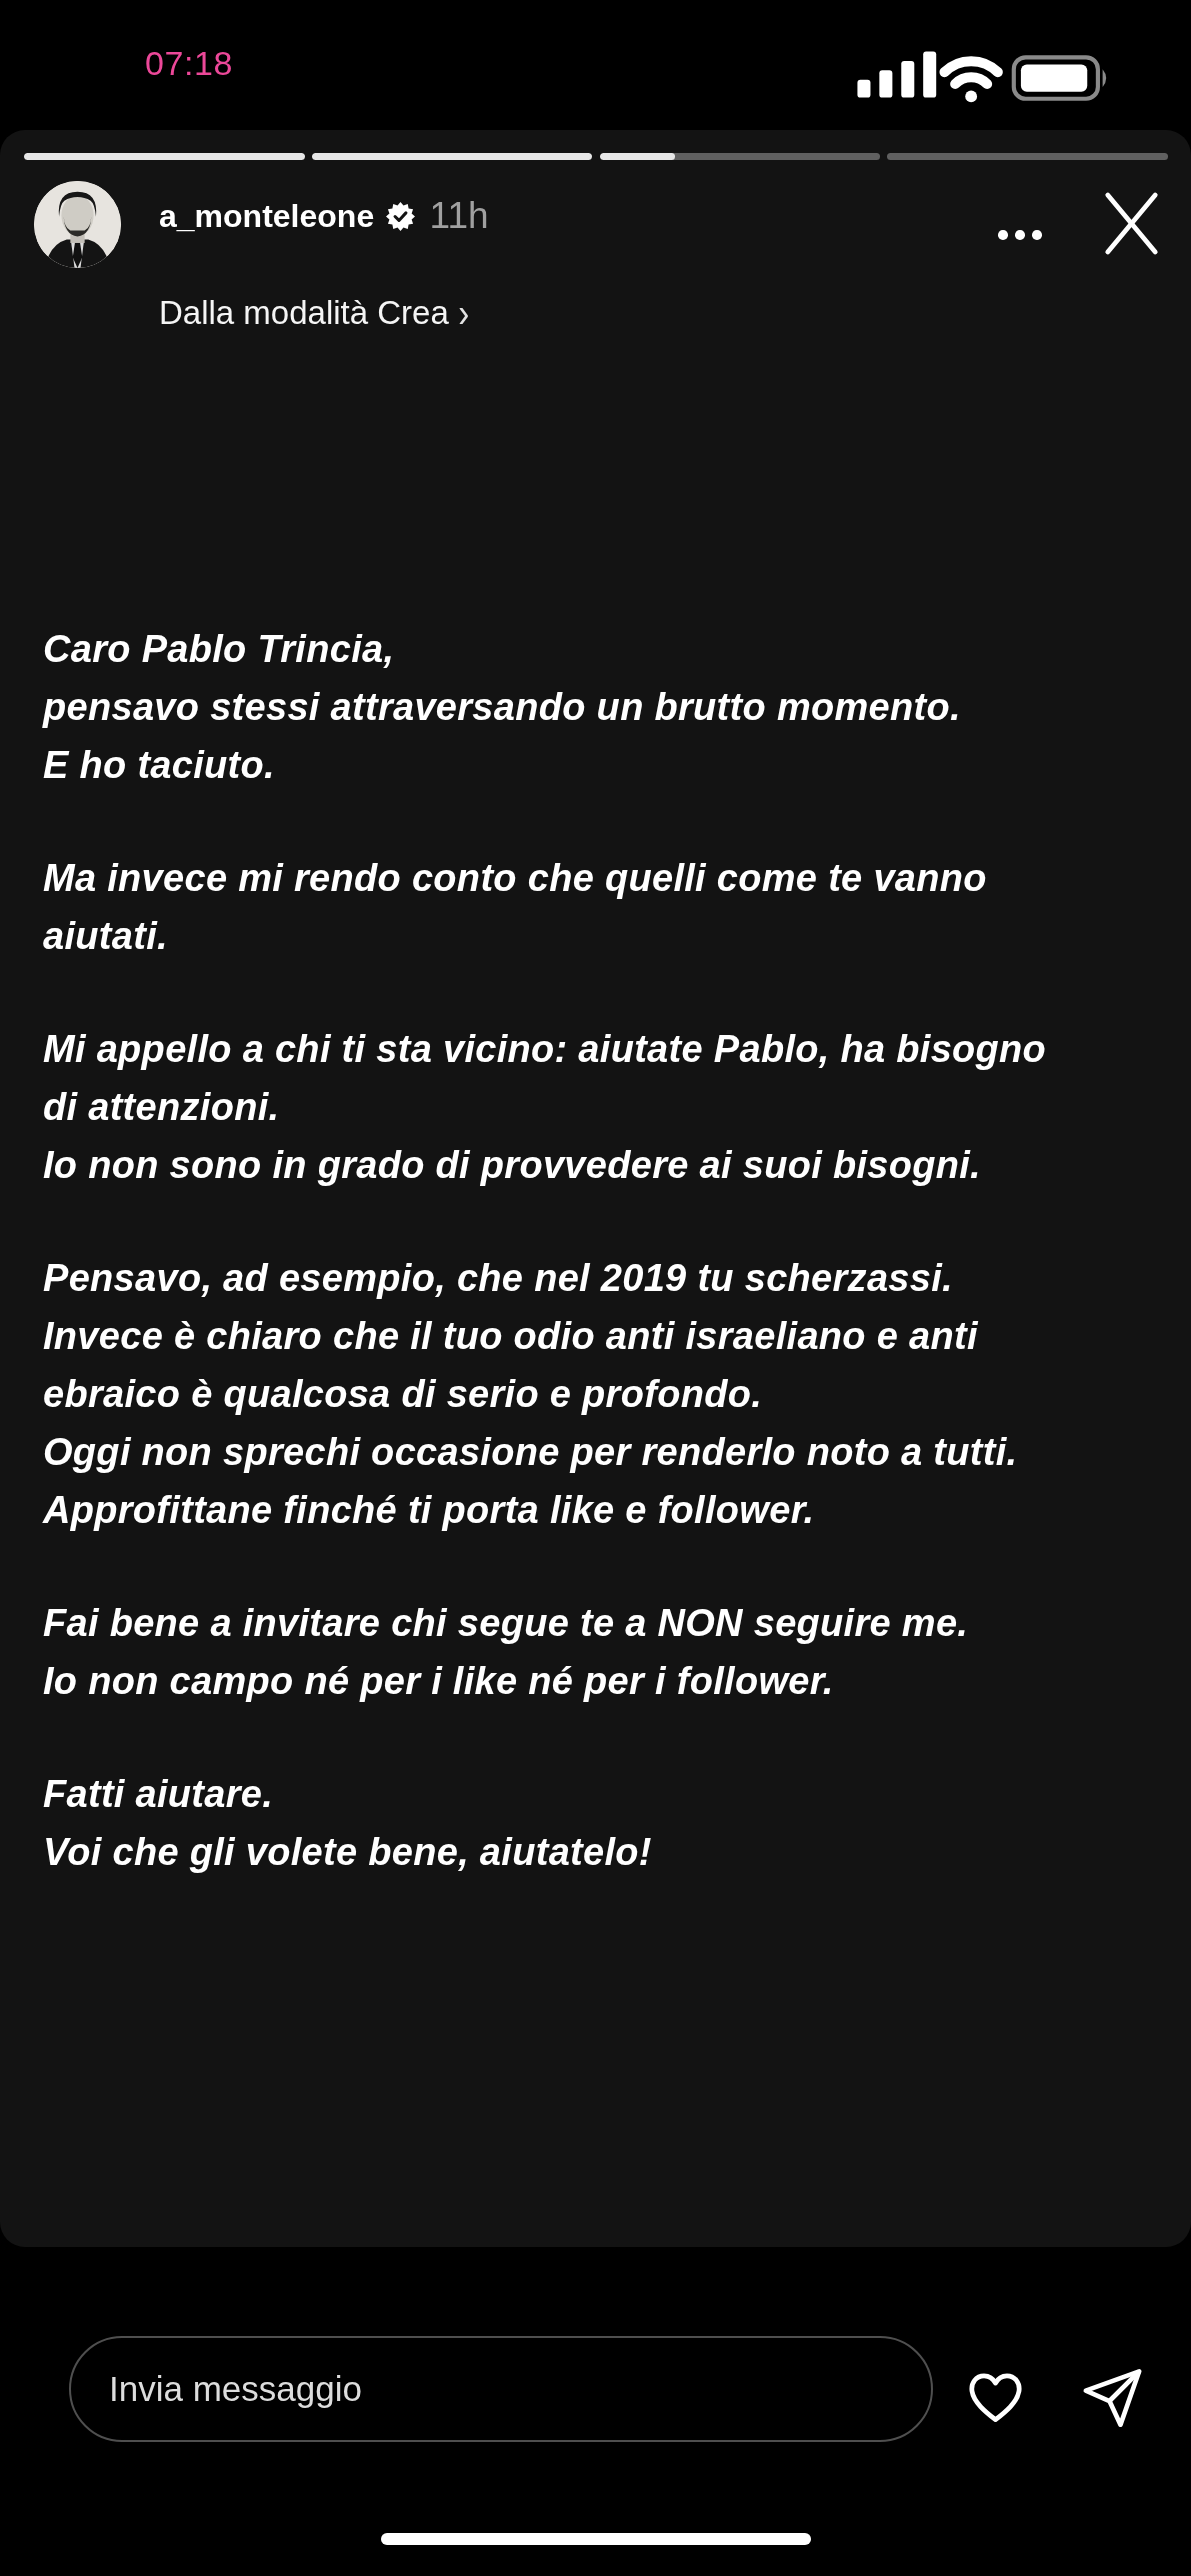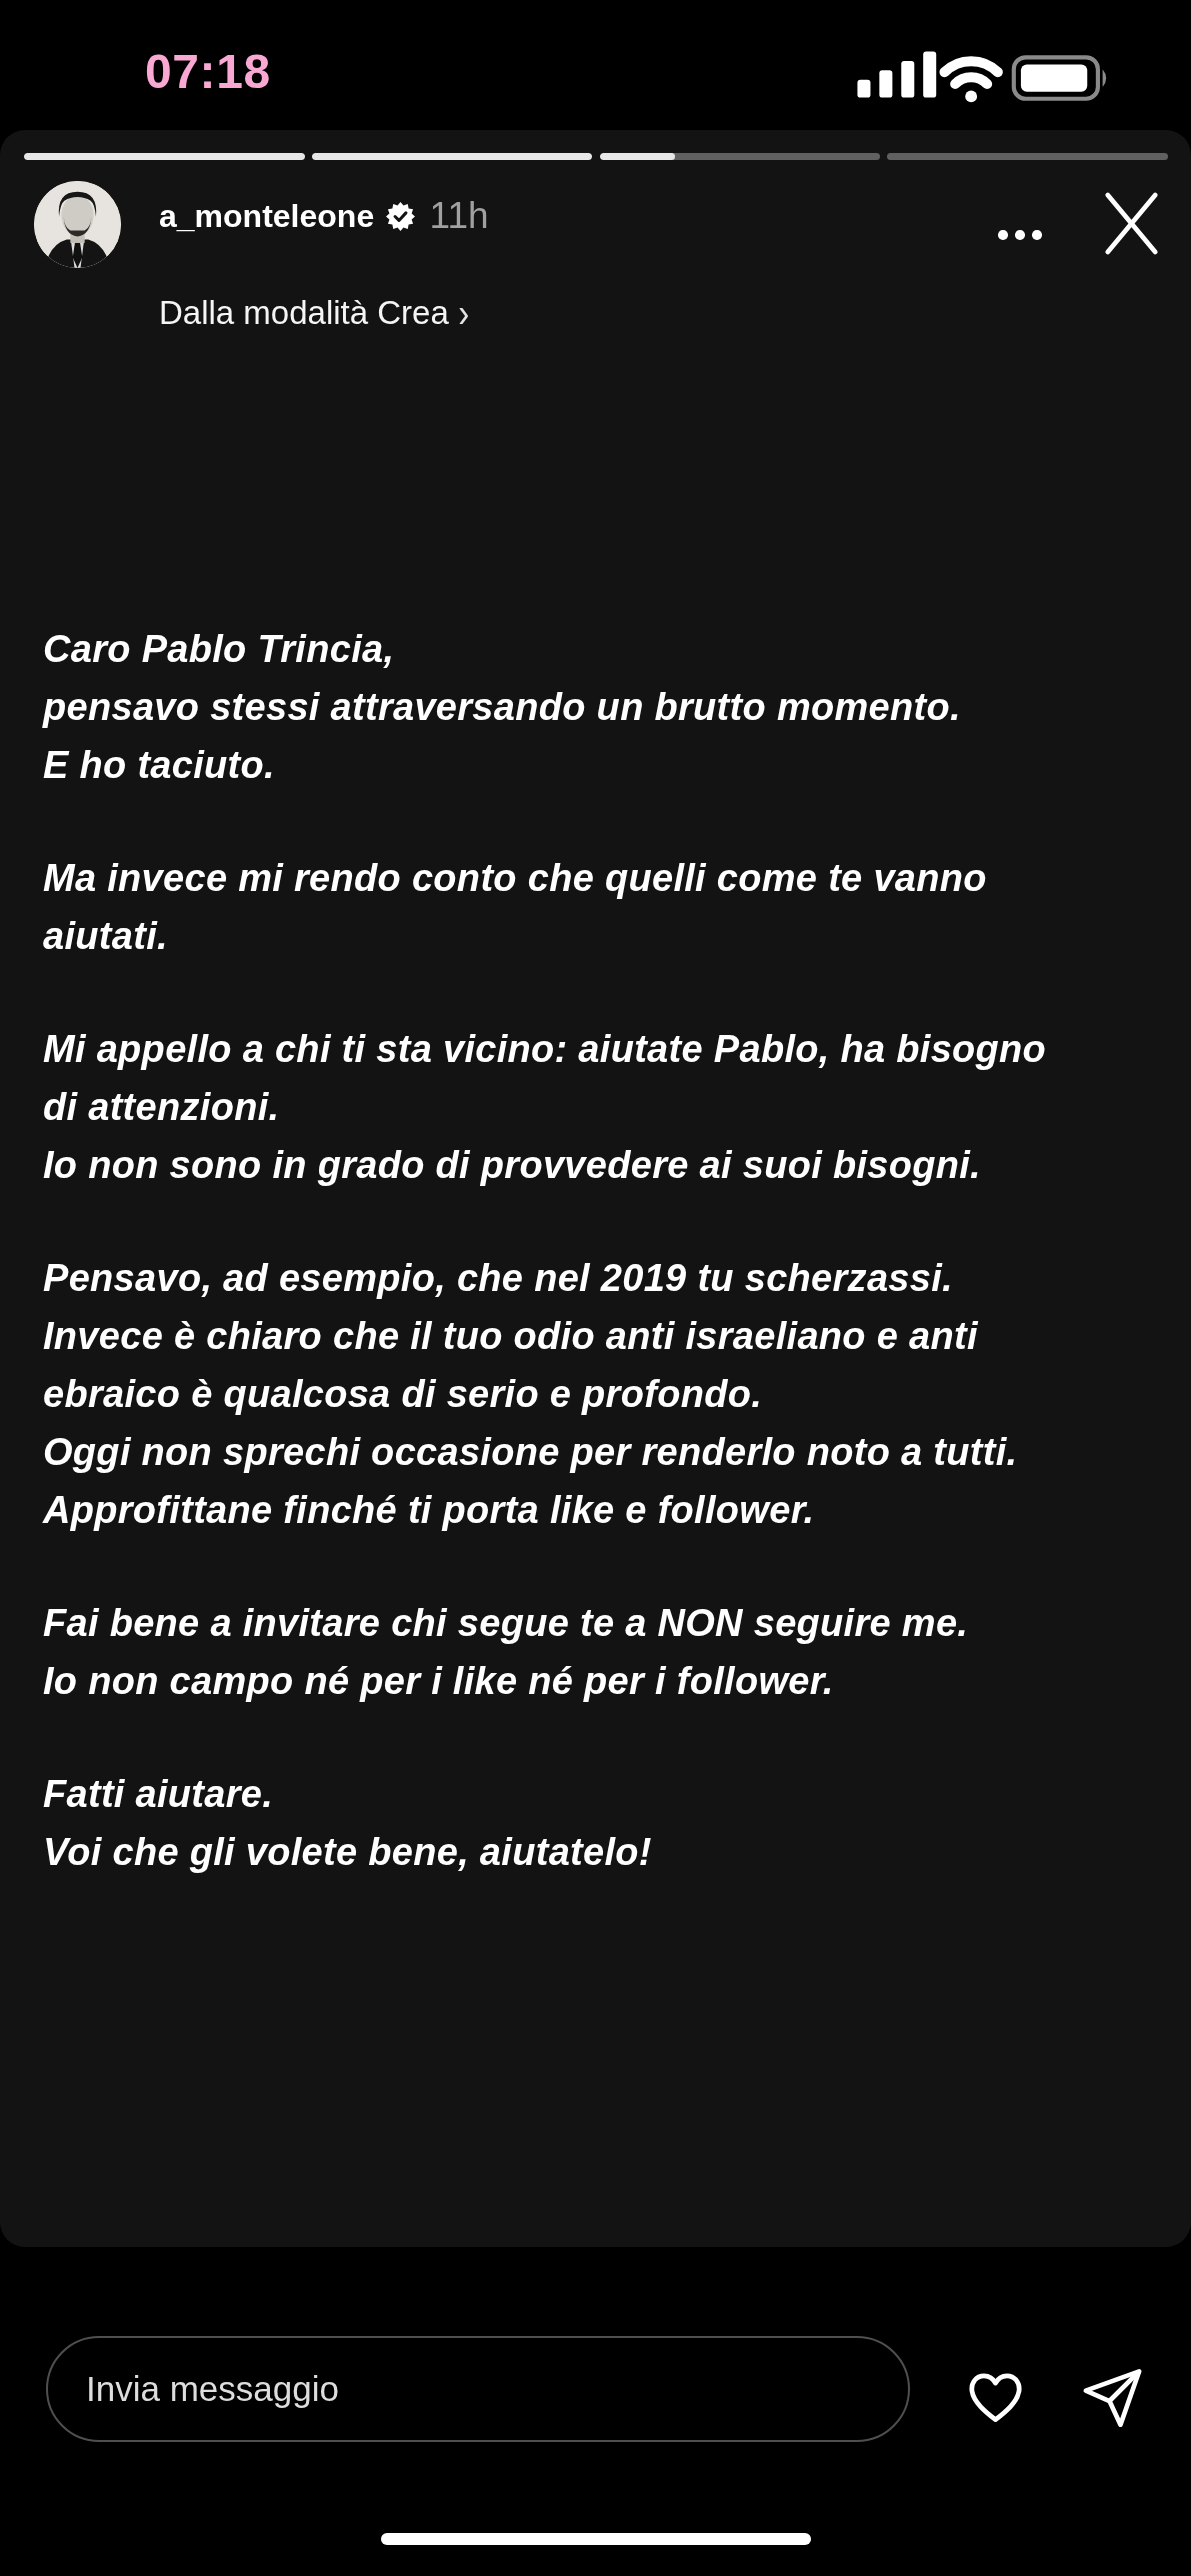--- a/index.html
+++ b/index.html
@@ -6,21 +6,21 @@
   body{
     width:1191px;height:2576px;
     background:#000;
     font-family:"Liberation Sans", sans-serif;
     position:relative;
     overflow:hidden;
   }
   
   .status-time{
     position:absolute;left:145px;top:44px;
-    color:#f9a8d4;font-size:48px;font-weight:700;letter-spacing:0.6px;
+    color:#ec4899;font-size:34px;font-weight:400;letter-spacing:0.6px;
   }
   .status-icons{position:absolute;left:852px;top:36px;}
   
   .story-card{
     position:absolute;left:0;top:130px;width:1191px;height:2117px;
     background:#131313;border-radius:25px;
   }
   .progress-row{
     position:absolute;left:24px;top:22.6px;width:1144px;
     display:flex;gap:7.1px;
@@ -55,21 +55,21 @@
   
   .story-text{
     position:absolute;left:43px;top:490px;width:1120px;
     color:#ffffff;font-size:38px;line-height:58px;
     font-style:italic;font-weight:700;letter-spacing:0.3px;
   }
   .story-text p{margin:0 0 55px 0;white-space:pre-line;}
   .story-text p:last-child{margin-bottom:0;}
   
   .composer-input{
-    position:absolute;left:46px;top:2336px;width:864px;height:106px;
+    position:absolute;left:69px;top:2336px;width:864px;height:106px;
     box-sizing:border-box;
     background:transparent;border:2.4px solid #4f4f4f;border-radius:55px;
     color:#ffffff;font-size:35px;padding:0 38px;
     font-family:"Liberation Sans", sans-serif;outline:none;
   }
   .composer-input::placeholder{color:#dddddd;opacity:1;}
   .like-btn{position:absolute;left:962px;top:2363px;width:67px;height:67px;cursor:pointer;}
   .share-btn{position:absolute;left:1079px;top:2365px;width:67px;height:66px;cursor:pointer;}
   .home-indicator{
     position:absolute;left:381px;top:2533px;width:430px;height:12px;

